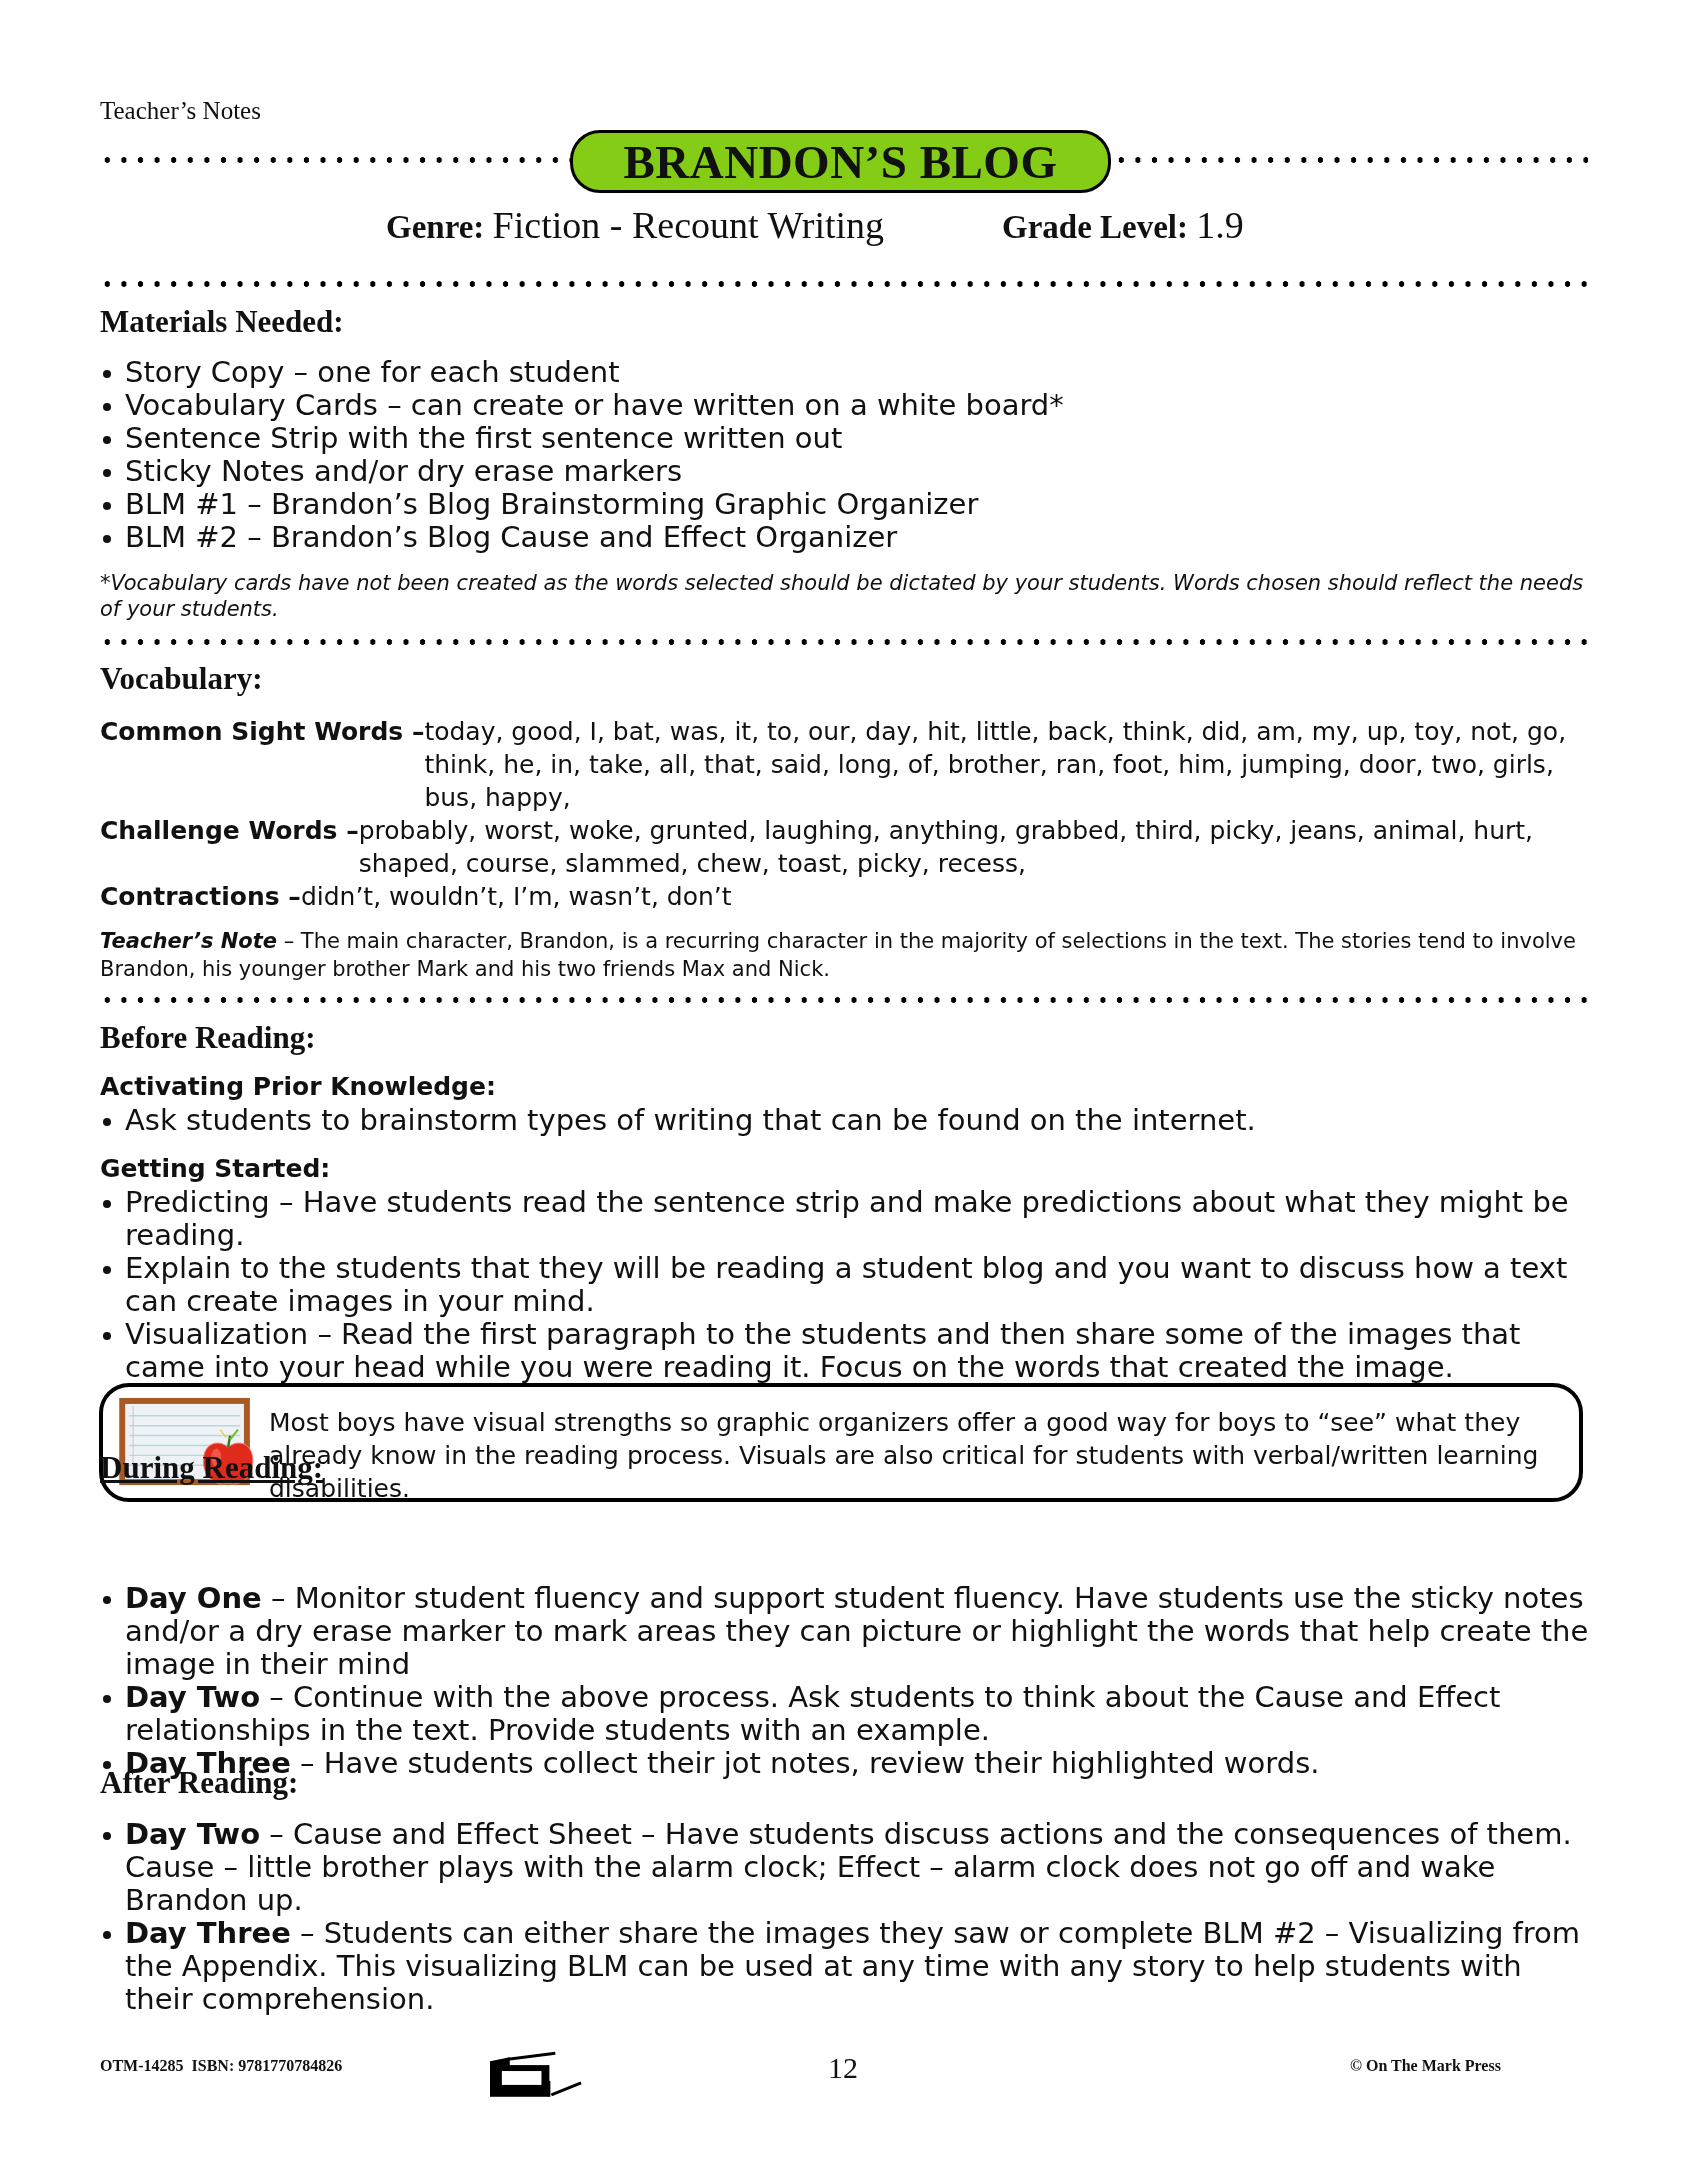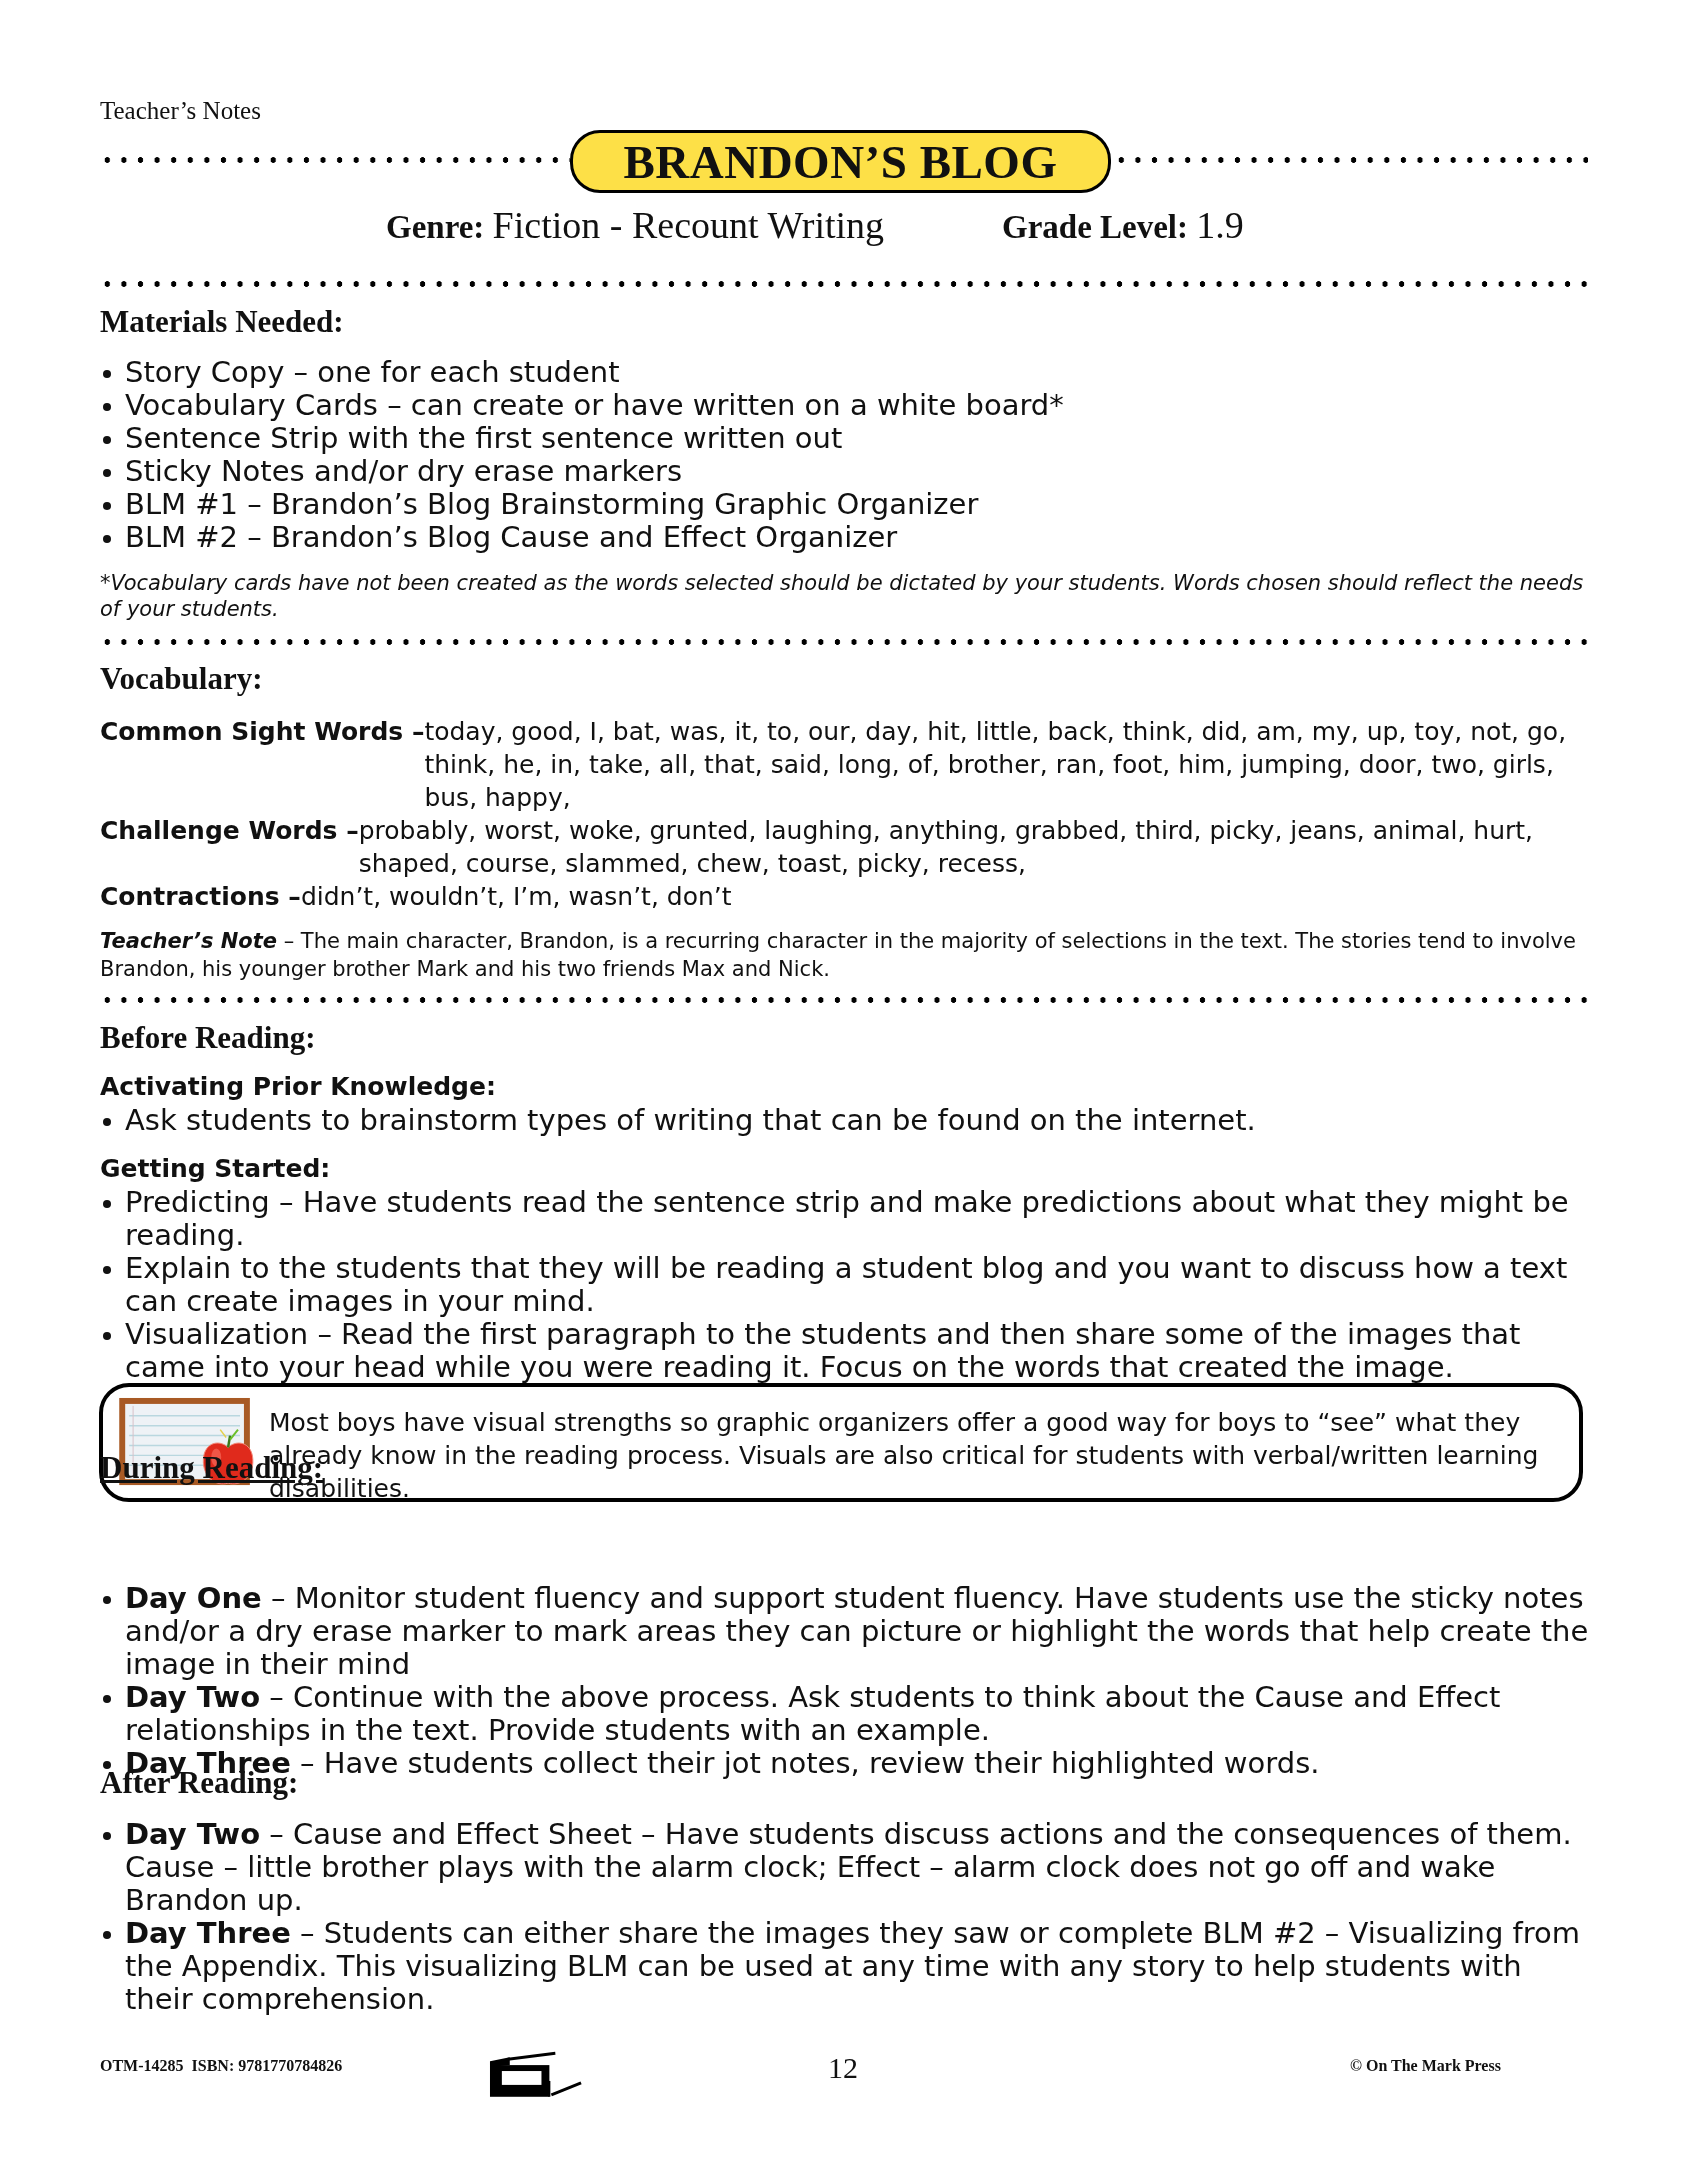--- a/index.html
+++ b/index.html
@@ -18,21 +18,21 @@
       background-position: 0 0;
     }
 
     .running-head { left: 100px; top: 97px; font-size: 25px; }
 
     .title-box {
       left: 570px; top: 130px; width: 535px; height: 57px;
       border: 3px solid #000; border-radius: 30px;
       display: flex; align-items: center; justify-content: center;
       font-size: 47px; font-weight: bold; letter-spacing: 0.5px;
-      background: #fde047;
+      background: #84cc16;
       text-align: center;
     }
 
     .meta-line { top: 203px; font-size: 33px; }
     .meta-line b { font-weight: bold; }
     .meta-val { font-size: 38px; }
 
     .section-h { left: 100px; font-size: 31px; font-weight: bold; }
 
     .list { left: 100px; margin: 0; padding: 0; list-style: none; font-size: 29px; line-height: 33px; }

